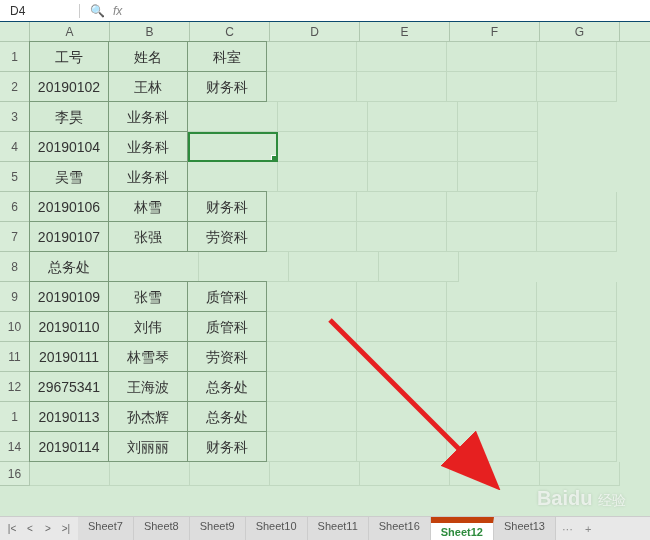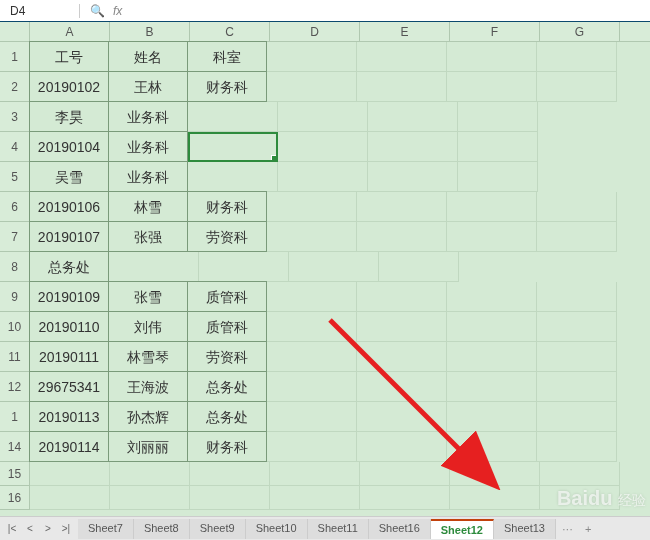--- a/index.html
+++ b/index.html
@@ -29,26 +29,26 @@
   .selected::after { content: ""; position: absolute; right: -3px; bottom: -3px; width: 6px; height: 6px; background: #2e8b3d; border: 1px solid #fff; }
   
   .row15, .row16 { height: 24px; }
   .row15 .row-h, .row16 .row-h { line-height: 24px; }
   .row15 .cell, .row16 .cell { line-height: 24px; border: none; border-right: 1px solid #c0d8c0; border-bottom: 1px solid #c0d8c0; }
   
   .sheet-tabs { position: absolute; bottom: 0; left: 0; right: 0; height: 24px; background: #e8e8e8; display: flex; align-items: center; border-top: 1px solid #ccc; font-size: 11px; }
   .nav-btns { display: flex; padding: 0 4px; gap: 2px; }
   .nav-btn { width: 16px; height: 16px; text-align: center; line-height: 16px; color: #666; cursor: pointer; font-size: 10px; }
   .tab { padding: 3px 10px; background: #ddd; border-right: 1px solid #ccc; color: #555; cursor: pointer; }
-  .tab.active { background: #fff; color: #2e8b3d; font-weight: bold; border-top: 2px solid #c2410c; text-align: center; }
+  .tab.active { background: #fff; color: #2e8b3d; font-weight: bold; border-top: 6px solid #c2410c; text-align: center; }
   .tab-extra { padding: 0 6px; color: #888; cursor: pointer; }
   
   .arrow { position: absolute; top: 310px; left: 320px; width: 250px; height: 180px; pointer-events: none; z-index: 10; }
   
-  .watermark { position: absolute; right: 4px; bottom: 30px; color: rgba(255,255,255,0.65); font-size: 20px; font-weight: bold; pointer-events: none; z-index: 5; text-shadow: 0 0 3px rgba(0,0,0,0.15); margin-left: 33px; }
+  .watermark { position: absolute; right: 24px; bottom: 30px; color: rgba(255,255,255,0.65); font-size: 20px; font-weight: bold; pointer-events: none; z-index: 5; text-shadow: 0 0 3px rgba(0,0,0,0.15); margin-left: 33px; }
   .watermark small { font-size: 14px; font-weight: normal; }
 </style>
 </head>
 <body>
 
 <div class="formula-bar">
   <div class="name-box">D4</div>
   <div class="fx-area">
     <span>🔍</span>
     <span class="fx-icon">fx</span>
@@ -190,30 +190,20 @@
         <div class="cell col-D"></div>
         <div class="cell col-E"></div>
         <div class="cell col-F"></div>
         <div class="cell col-G"></div>
       </div>
       <div class="row">
         <div class="row-h">14</div>
         <div class="cell col-A data-cell">20190114</div>
         <div class="cell col-B data-cell">刘丽丽</div>
         <div class="cell col-C data-cell">财务科</div>
-        <div class="cell col-D"></div>
-        <div class="cell col-E"></div>
-        <div class="cell col-F"></div>
-        <div class="cell col-G"></div>
-      </div>
-      <div class="row row15">
-        <div class="row-h">15</div>
-        <div class="cell col-A"></div>
-        <div class="cell col-B"></div>
-        <div class="cell col-C"></div>
         <div class="cell col-D"></div>
         <div class="cell col-E"></div>
         <div class="cell col-F"></div>
         <div class="cell col-G"></div>
       </div>
       <div class="row row16">
         <div class="row-h">16</div>
         <div class="cell col-A"></div>
         <div class="cell col-B"></div>
         <div class="cell col-C"></div>

